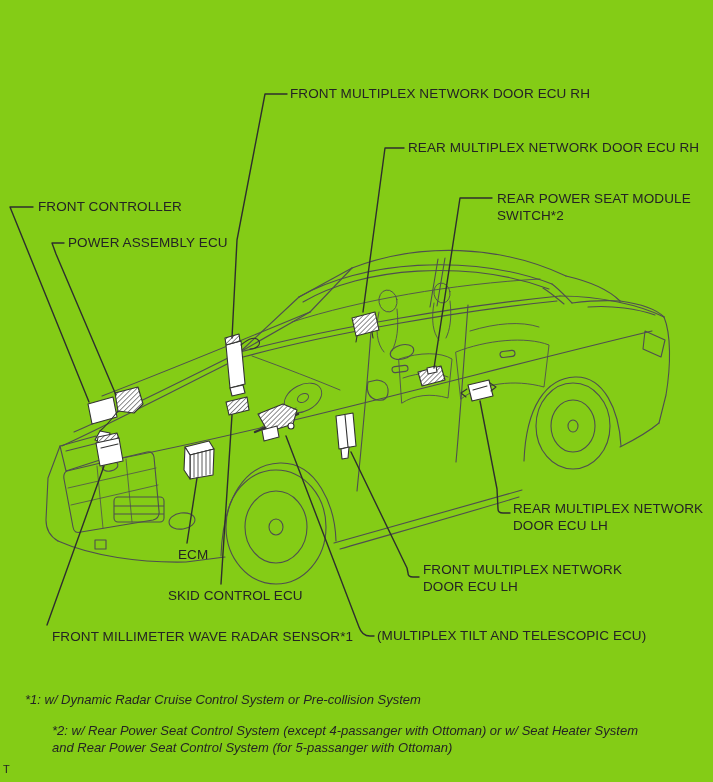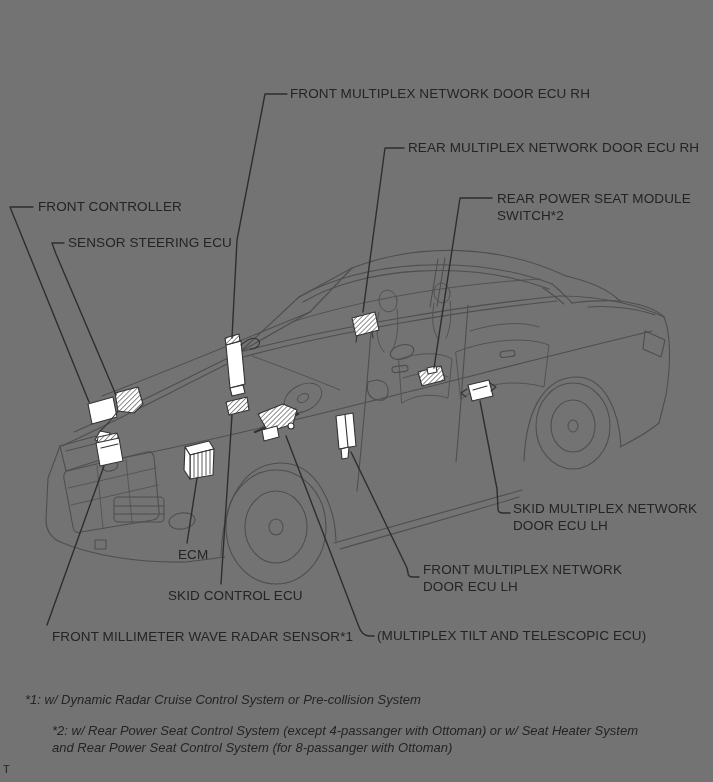--- a/index.html
+++ b/index.html
@@ -1,17 +1,17 @@
 <!DOCTYPE html>
 <html><head>
 <meta charset="utf-8">
 <style>
   html,body{margin:0;padding:0;background:#fff;}
   .stage{
-    position:relative;width:713px;height:782px;background:#737373;overflow:hidden;
+    position:relative;width:713px;height:782px;background:#84cc16;overflow:hidden;
     font-family:"Liberation Sans",sans-serif;
   }
   .stage svg{position:absolute;left:0;top:0;}
   .lbl{
     position:absolute;color:#242424;font-size:13.5px;line-height:17px;
     letter-spacing:.1px;white-space:nowrap;
   }
   .lbl .line{display:block;}
   .footnote{
     position:absolute;color:#242424;font-size:13px;line-height:17px;
@@ -178,24 +178,24 @@
 
   <div class="lbl" style="left:408px;top:139px;">REAR MULTIPLEX NETWORK DOOR ECU RH</div>
 
   <div class="lbl" style="left:497px;top:190px;">
     <span class="line">REAR POWER SEAT MODULE</span>
     <span class="line">SWITCH*2</span>
   </div>
 
   <div class="lbl" style="left:38px;top:198px;">FRONT CONTROLLER</div>
 
-  <div class="lbl" style="left:68px;top:234px;">SENSOR STEERING ECU</div>
+  <div class="lbl" style="left:68px;top:234px;">POWER ASSEMBLY ECU</div>
 
   <div class="lbl" style="left:513px;top:500px;">
-    <span class="line">SKID MULTIPLEX NETWORK</span>
+    <span class="line">REAR MULTIPLEX NETWORK</span>
     <span class="line">DOOR ECU LH</span>
   </div>
 
   <div class="lbl" style="left:172px;top:546px;margin-left:6px;">ECM</div>
 
   <div class="lbl" style="left:423px;top:561px;">
     <span class="line">FRONT MULTIPLEX NETWORK</span>
     <span class="line">DOOR ECU LH</span>
   </div>
 
@@ -204,18 +204,18 @@
   <div class="lbl" style="left:8px;top:628px;margin-left:44px;">FRONT MILLIMETER WAVE RADAR SENSOR*1</div>
 
   <div class="lbl" style="left:377px;top:627px;">
     <span class="line">(MULTIPLEX TILT AND TELESCOPIC ECU)</span>
   </div>
 
   <div class="footnote" style="left:25px;top:691px;">*1: w/ Dynamic Radar Cruise Control System or Pre-collision System</div>
 
   <div class="footnote" style="left:25px;top:722px;">
     <span class="line">*2: w/ Rear Power Seat Control System (except 4-passanger with Ottoman) or w/ Seat Heater System</span>
-    <span class="line">and Rear Power Seat Control System (for 8-passanger with Ottoman)</span>
+    <span class="line">and Rear Power Seat Control System (for 5-passanger with Ottoman)</span>
   </div>
 
   <div class="page-mark" style="left:3px;top:763px;">T</div>
 
 </div>
 
 </body></html>

